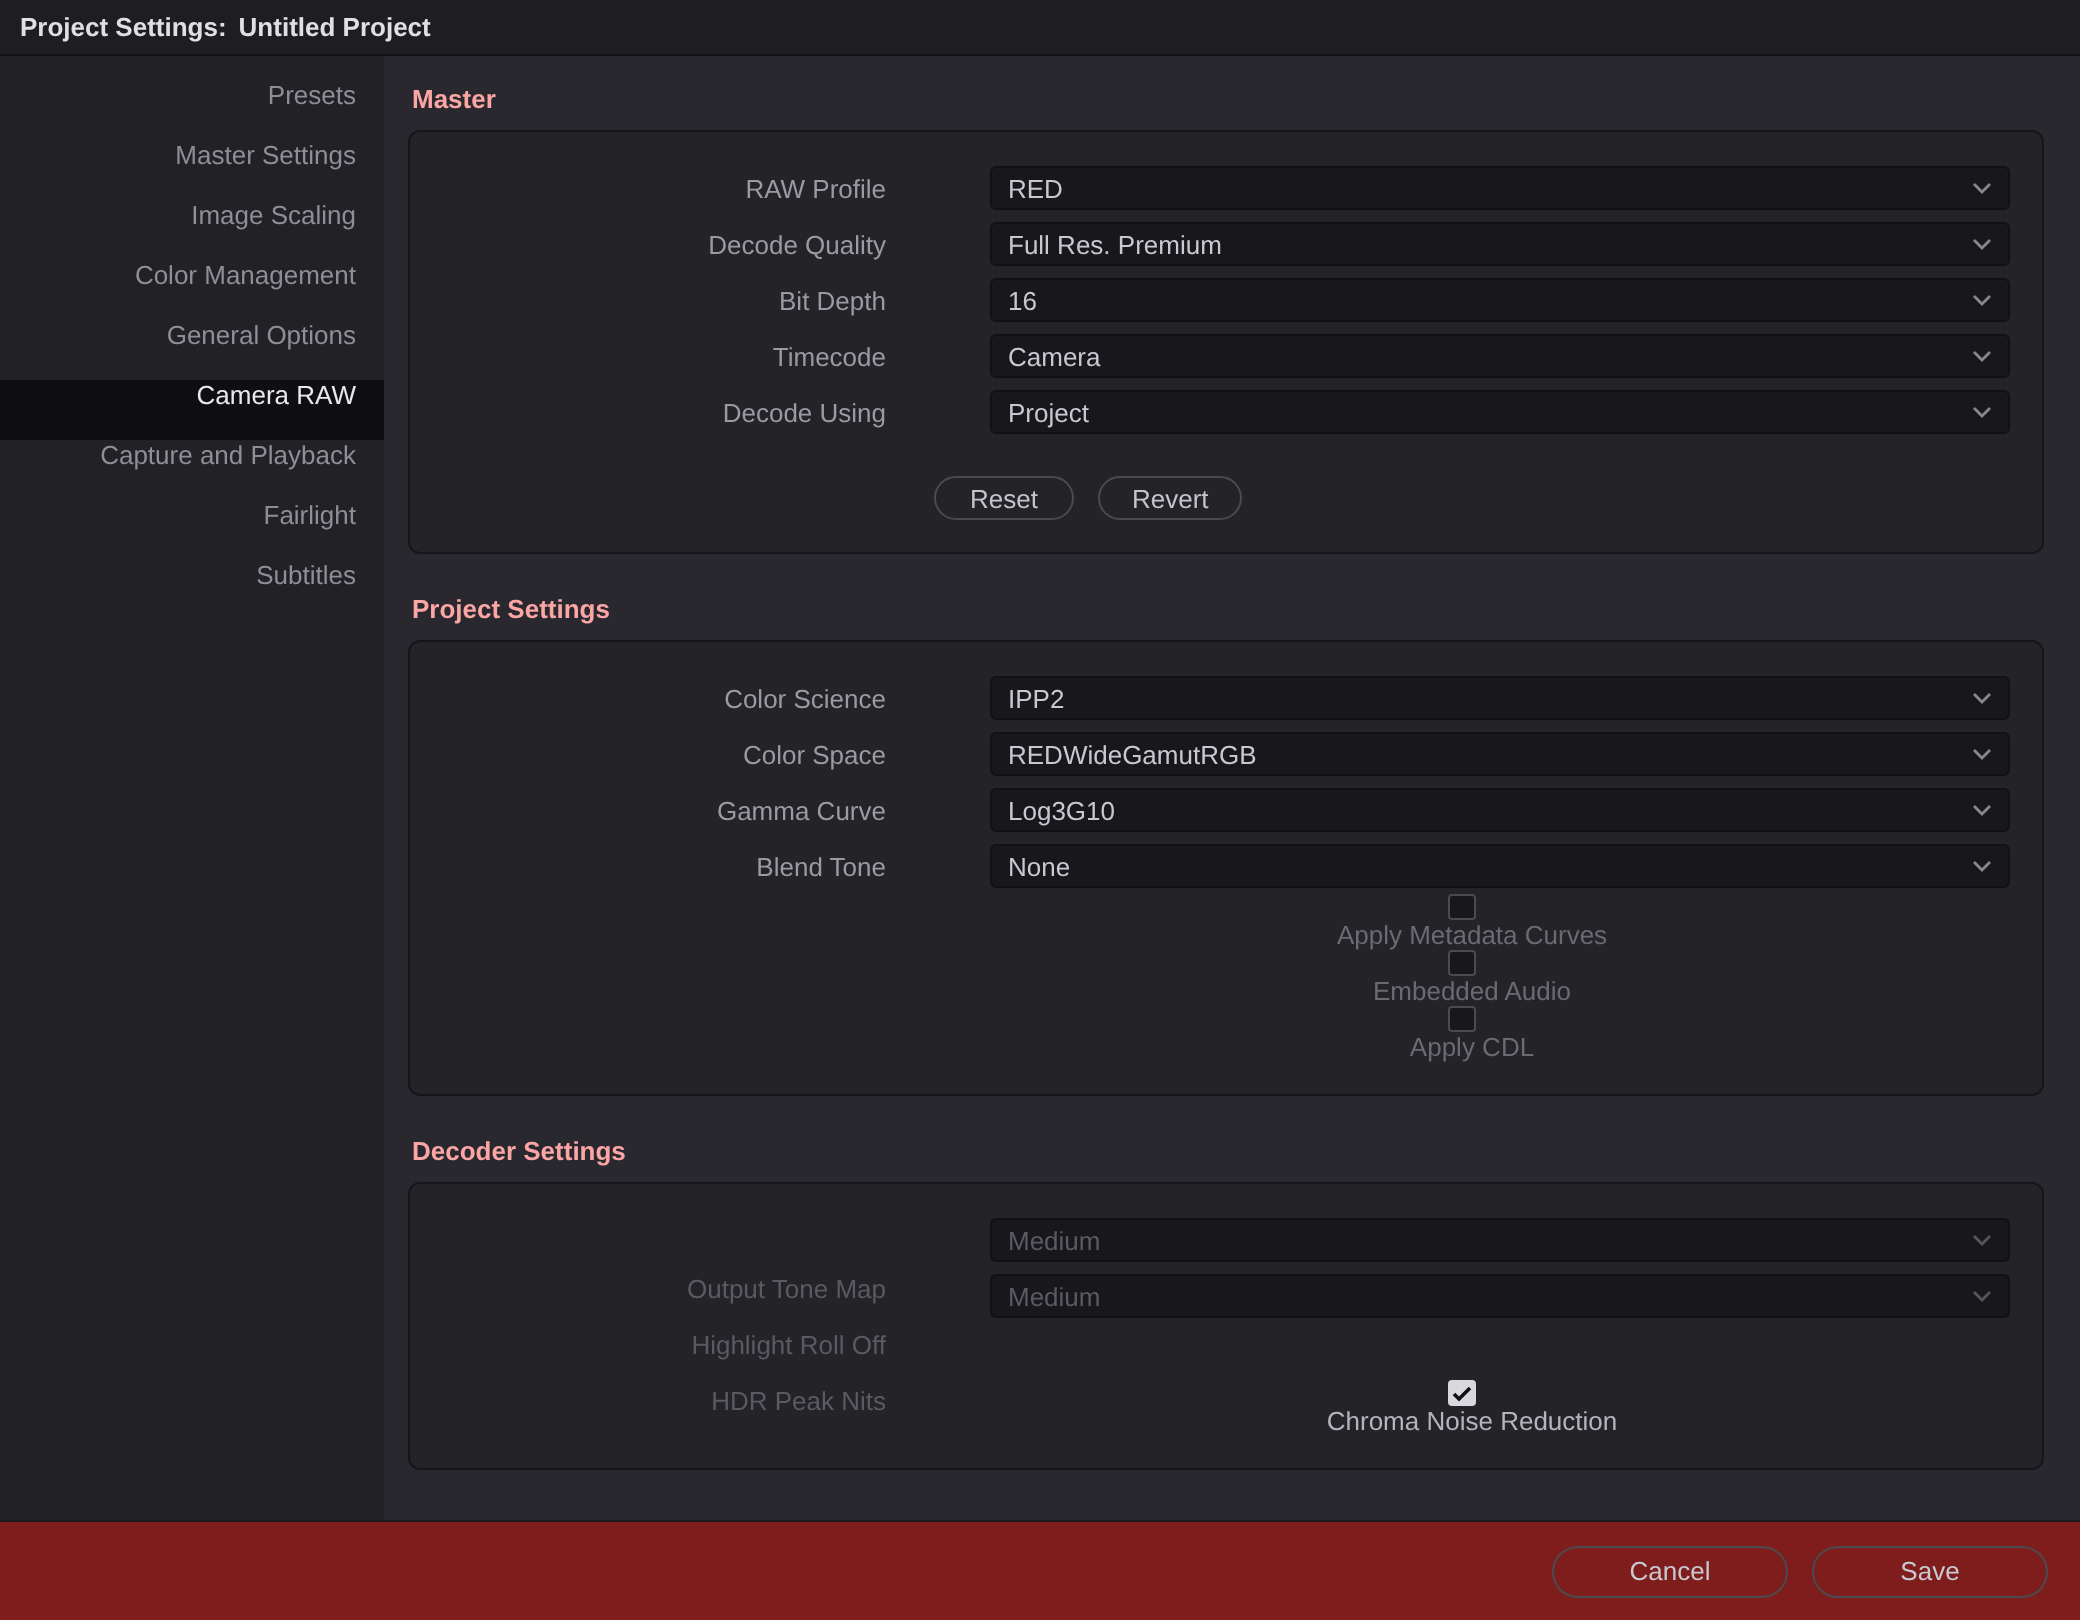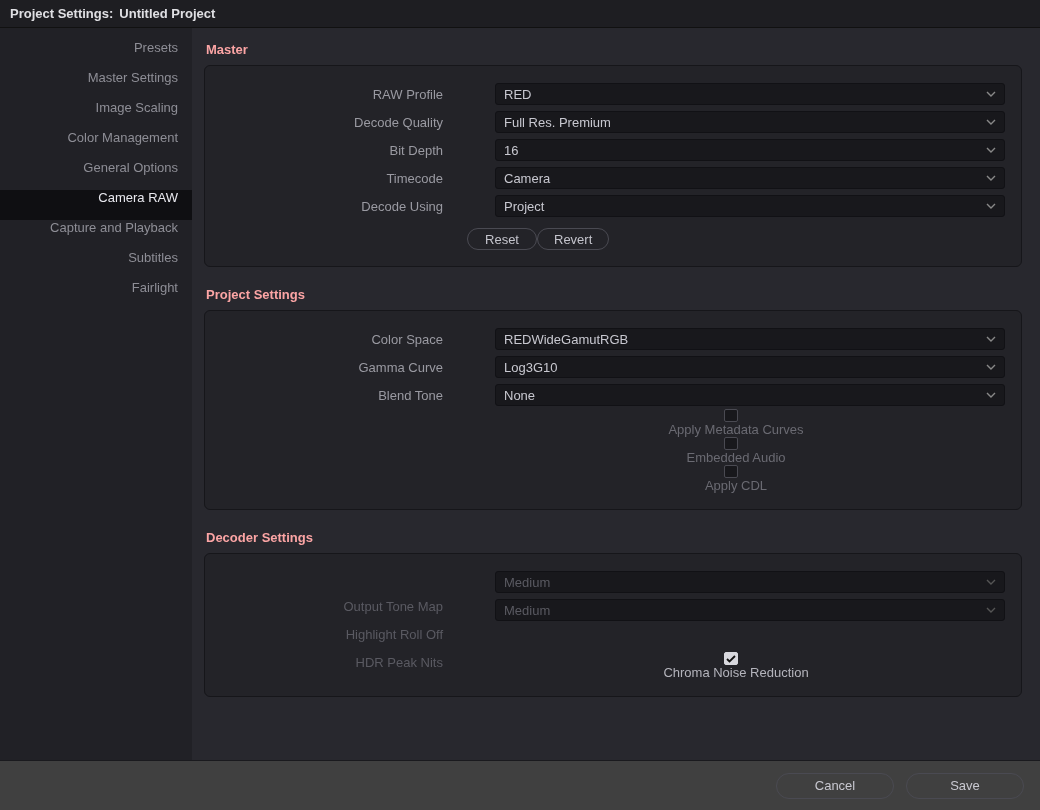--- a/index.html
+++ b/index.html
@@ -124,23 +124,23 @@
     border-radius: 11px;
     background: transparent;
     color: #c4c4cc;
     display: inline-flex;
     align-items: center;
     justify-content: center;
     cursor: pointer;
   }
   .btn-row {
     display: flex;
-    gap: 0;
+    gap: 12px;
     margin-left: 246px;
-    margin-top: 8px;
+    margin-top: 18px;
   }
   .slider {
     flex: 1;
     height: 20px;
     position: relative;
     display: flex;
     align-items: center;
   }
   .slider-track {
     height: 2px;
@@ -193,21 +193,21 @@
   .checkbox-label { color: #b4b4bc; }
   .checkbox-label.disabled { color: #6a6a72; }
   .footer {
     height: 50px;
     display: flex;
     align-items: center;
     justify-content: flex-end;
     gap: 12px;
     padding: 0 16px;
     border-top: 1px solid #1a1a1e;
-    background: #404040;
+    background: #7f1d1d;
   }
   .footer .fbtn {
     width: 118px;
     height: 26px;
     border: 1px solid #4a4a52;
     border-radius: 13px;
     background: transparent;
     color: #c8c8d0;
     display: flex;
     align-items: center;
@@ -240,24 +240,24 @@
     <div class="side-item">
         <span>General Options</span>
       </div>
     <div class="side-item active">
         <span>Camera RAW</span>
       </div>
     <div class="side-item">
         <span>Capture and Playback</span>
       </div>
     <div class="side-item">
+        <span>Fairlight</span>
+      </div>
+    <div class="side-item">
         <span>Subtitles</span>
-      </div>
-    <div class="side-item">
-        <span>Fairlight</span>
       </div>
   </div>
 
   <div class="content">
     <div class="scroll-area">
 
       <div class="section-title">Master</div>
       <div class="panel">
         <div class="row">
           <div class="row-label">RAW Profile</div>
@@ -329,20 +329,33 @@
               <span>Reset</span>
             </div>
           <div class="btn">
               <span>Revert</span>
             </div>
         </div>
       </div>
 
       <div class="section-title">Project Settings</div>
       <div class="panel">
+        <div class="row">
+          <div class="row-label">Color Science</div>
+          <div class="row-control">
+            <div class="dropdown">
+              <span>IPP2</span>
+              <span class="chev">
+                  <svg width="10" height="6">
+                    <path d="M1 1l4 4 4-4" stroke="#888" stroke-width="1.4" fill="none"></path>
+                  </svg>
+                </span>
+            </div>
+          </div>
+        </div>
         <div class="row">
           <div class="row-label">Color Space</div>
           <div class="row-control">
             <div class="dropdown">
               <span>REDWideGamutRGB</span>
               <span class="chev">
                   <svg width="10" height="6">
                     <path d="M1 1l4 4 4-4" stroke="#888" stroke-width="1.4" fill="none"></path>
                   </svg>
                 </span>

